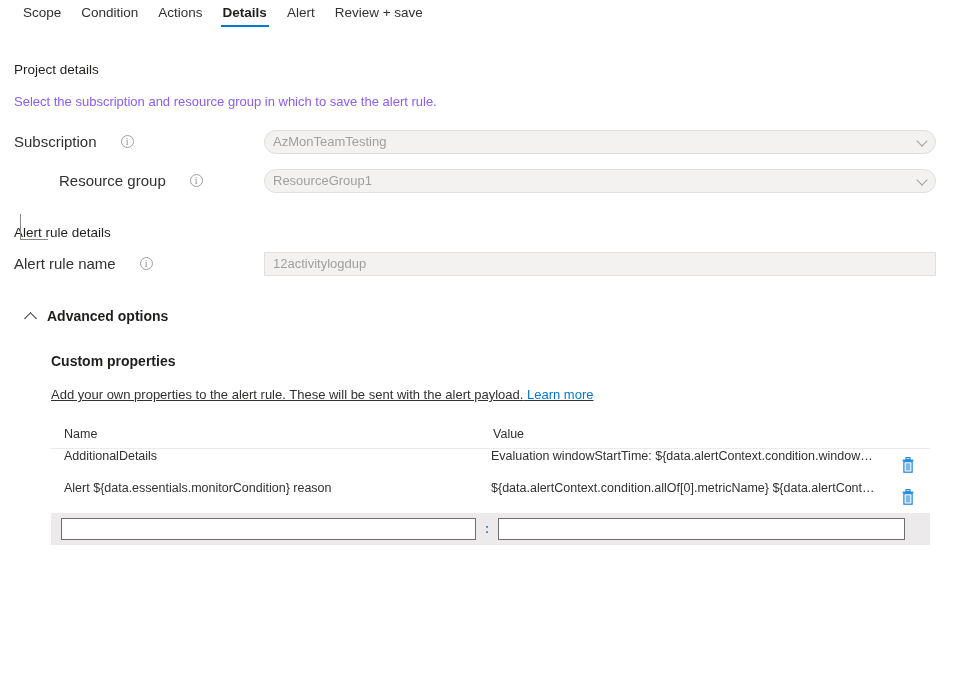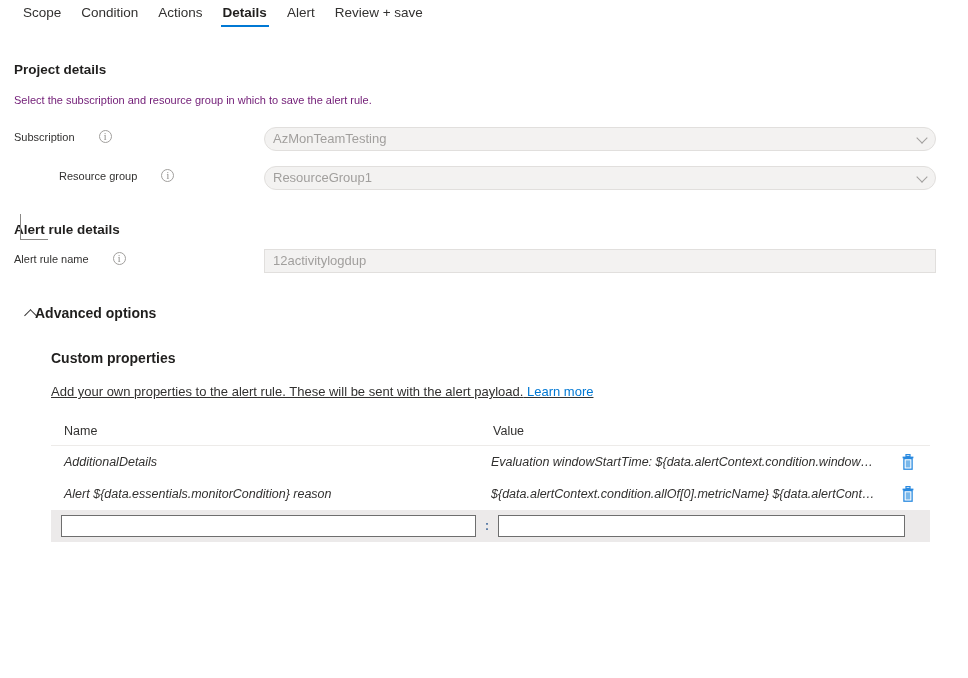--- a/index.html
+++ b/index.html
@@ -39,39 +39,39 @@
     bottom: 4px;
     height: 2px;
     background: #0078d4;
   }
 
   
   .content { position: relative; padding: 0 0 0 0; }
 
   .section-title {
     font-size: 13.5px;
-    font-weight: bold;
+    font-weight: normal;
     color: #201f1e;
     margin-left: 14px;
   }
   .section-sub {
-    font-size: 11px;
-    color: #701a75;
+    font-size: 13px;
+    color: #8b5cf6;
     margin-left: 14px;
   }
 
   .field-row {
     position: relative;
     display: flex;
     align-items: flex-start;
     margin-left: 14px;
   }
   .field-label {
     width: 250px;
-    font-size: 11px;
+    font-size: 15px;
     color: #323130;
     padding-top: 3px;
     display: flex;
     align-items: center;
     gap: 24px;
     white-space: nowrap;
   }
   .field-label.indented { padding-left: 45px; }
 
   .info-icon {
@@ -139,20 +139,21 @@
     padding: 5px 8px;
     line-height: 17px;
     resize: none;
     display: block;
   }
 
   
   .advanced-row {
     display: flex;
     align-items: center;
+    gap: 12px;
     margin-left: 26px;
     cursor: pointer;
   }
   .chevron-up {
     width: 9px; height: 9px;
     border-left: 1.4px solid #323130;
     border-top: 1.4px solid #323130;
     transform: rotate(45deg);
     margin-top: 4px;
   }
@@ -191,23 +192,21 @@
     font-size: 12.5px;
     font-weight: normal;
     color: #323130;
   }
   .col-name { width: 437px; padding-left: 13px; }
   .col-value { width: 400px; padding-left: 3px; }
   .col-act { width: 39px; }
 
   .cp-row {
     display: flex;
-    align-items: center;
     height: 32px;
-    font-style: italic;
   }
   .cp-row .td {
     font-size: 12.5px;
     color: #323130;
     white-space: nowrap;
     overflow: hidden;
     text-overflow: ellipsis;
   }
   .trash-btn {
     width: 39px;

